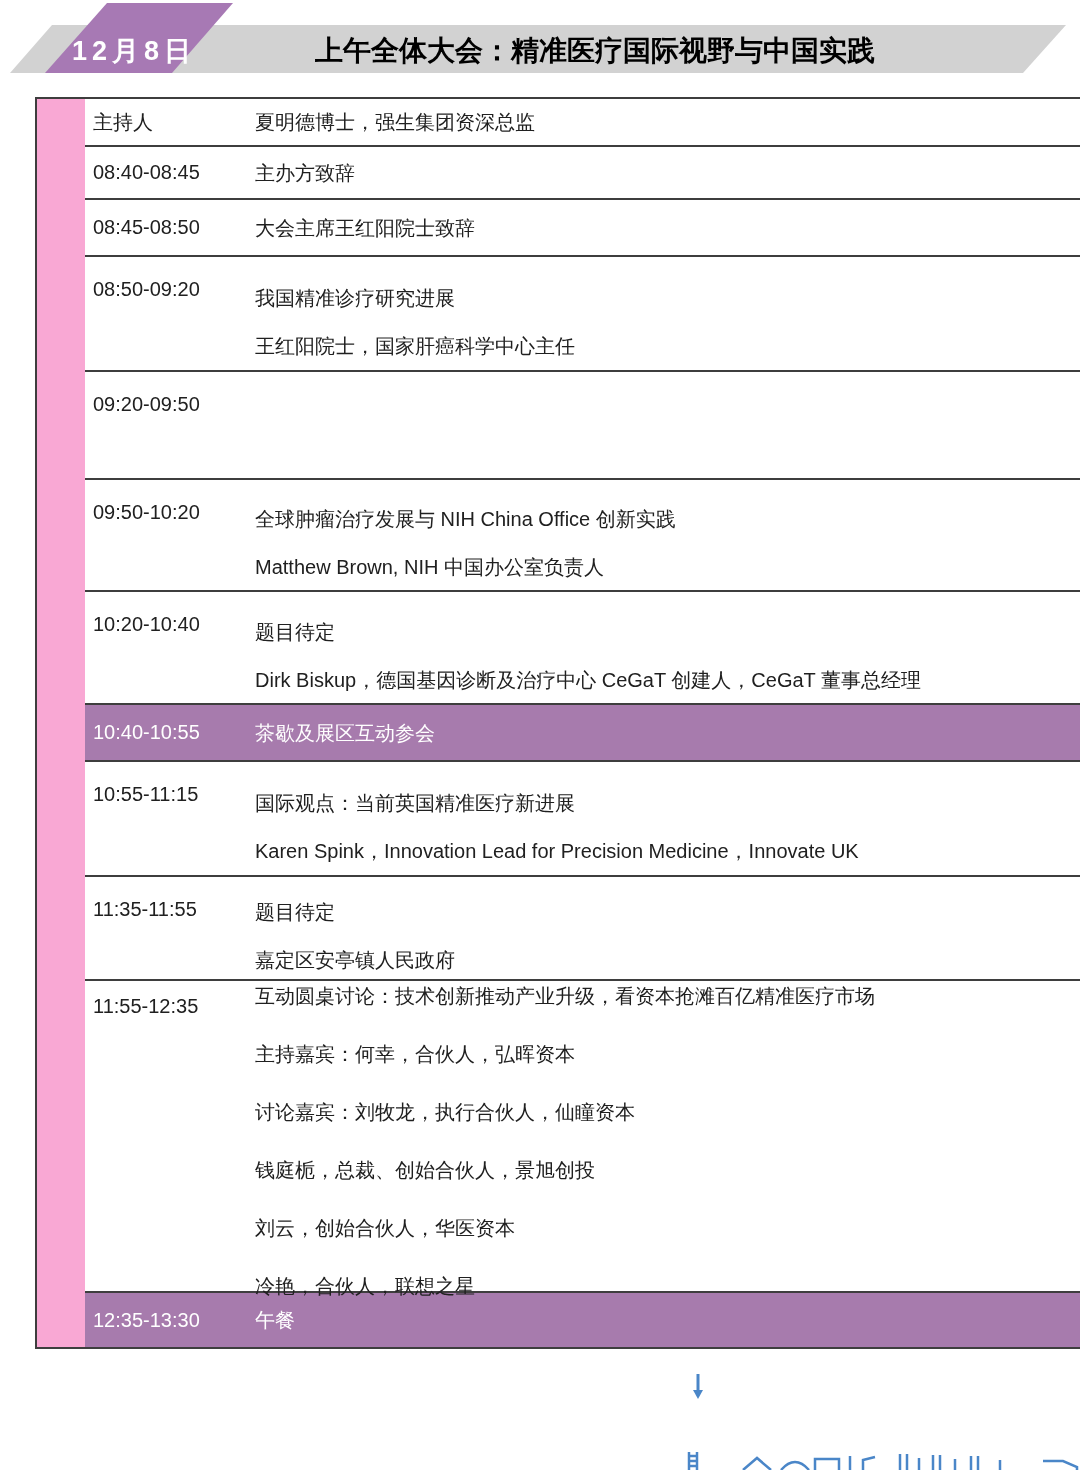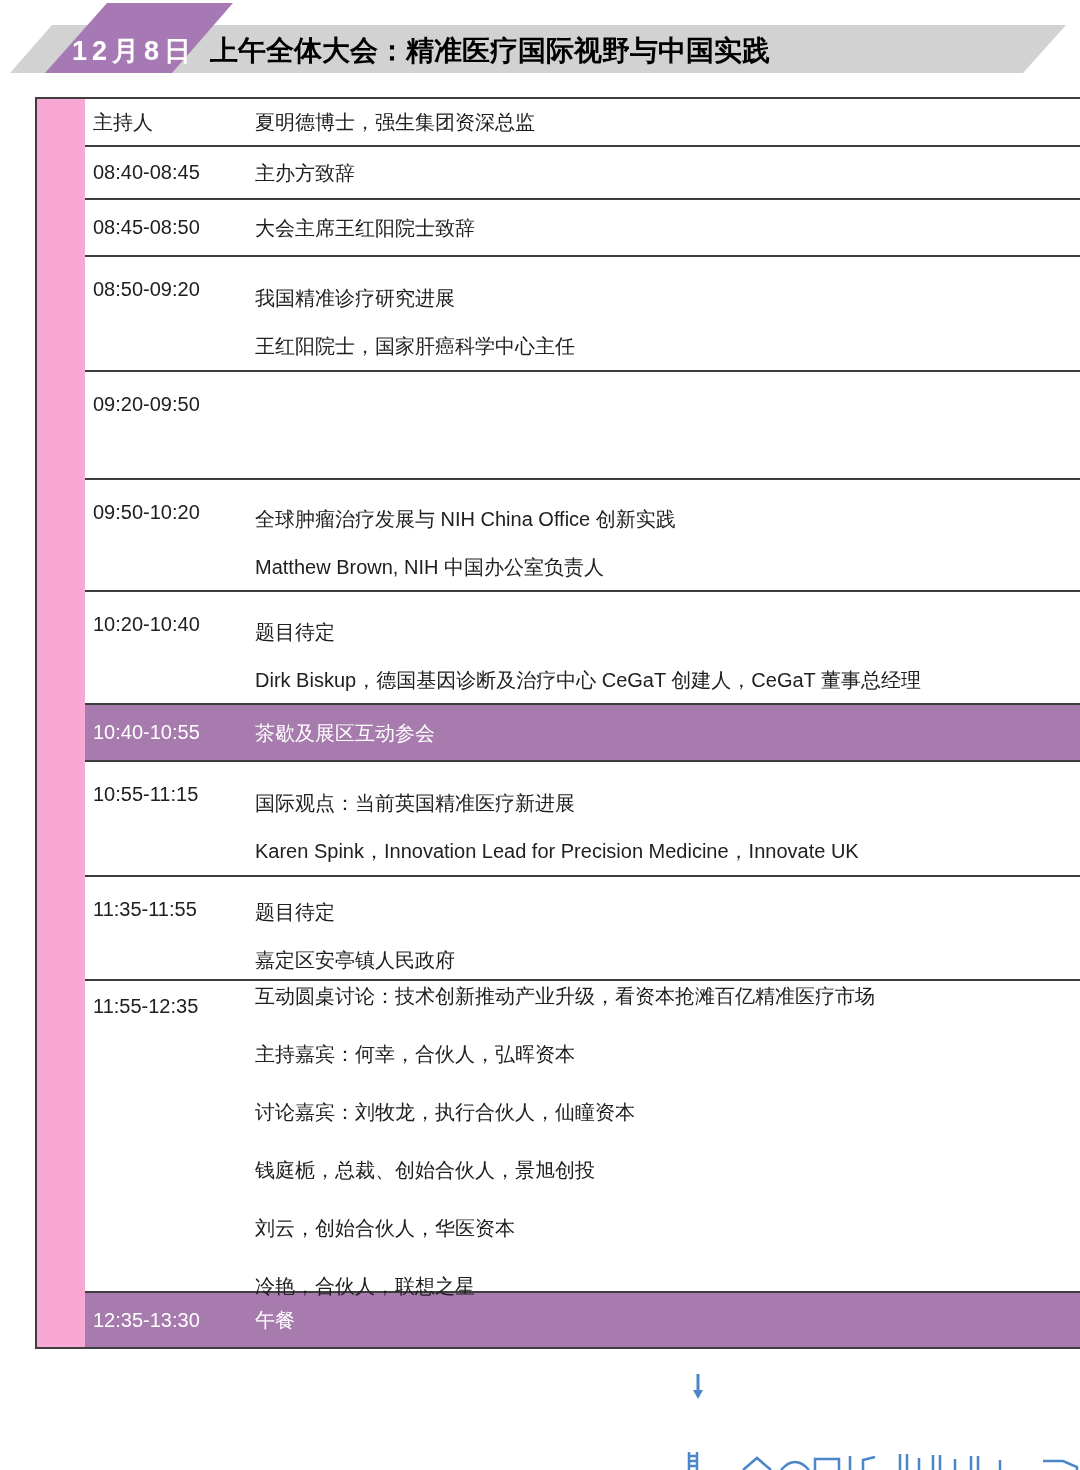--- a/index.html
+++ b/index.html
@@ -29,21 +29,21 @@
     background:var(--header-purple);
     clip-path:polygon(107px 3px,233px 3px,172px 73px,45px 73px);
   }
   .hdr-date{
     position:absolute;left:72px;top:36px;width:150px;
     text-align:left;color:#ffffff;font-size:27px;font-weight:bold;
     letter-spacing:5px;line-height:30px;z-index:3;white-space:nowrap;
   }
   .hdr-title{
     position:absolute;left:210px;right:100px;top:35px;
-    color:#000000;font-size:28px;font-weight:bold;
+    text-align:center;color:#000000;font-size:28px;font-weight:bold;
     line-height:32px;z-index:3;white-space:nowrap;
   }
   
   .table{
     position:absolute;left:35px;top:97px;width:1056px;
     border:2px solid var(--border-dark);
     background:#f9a8d4;box-sizing:border-box;z-index:2;padding-left:48px;
   }
   .row{
     display:flex;box-sizing:border-box;

